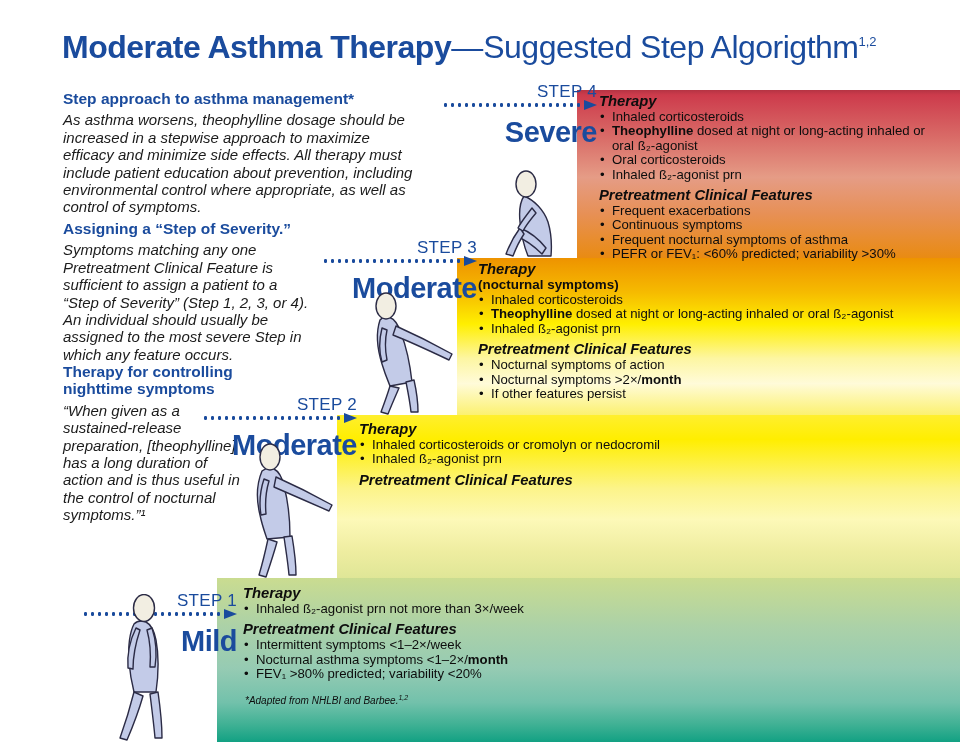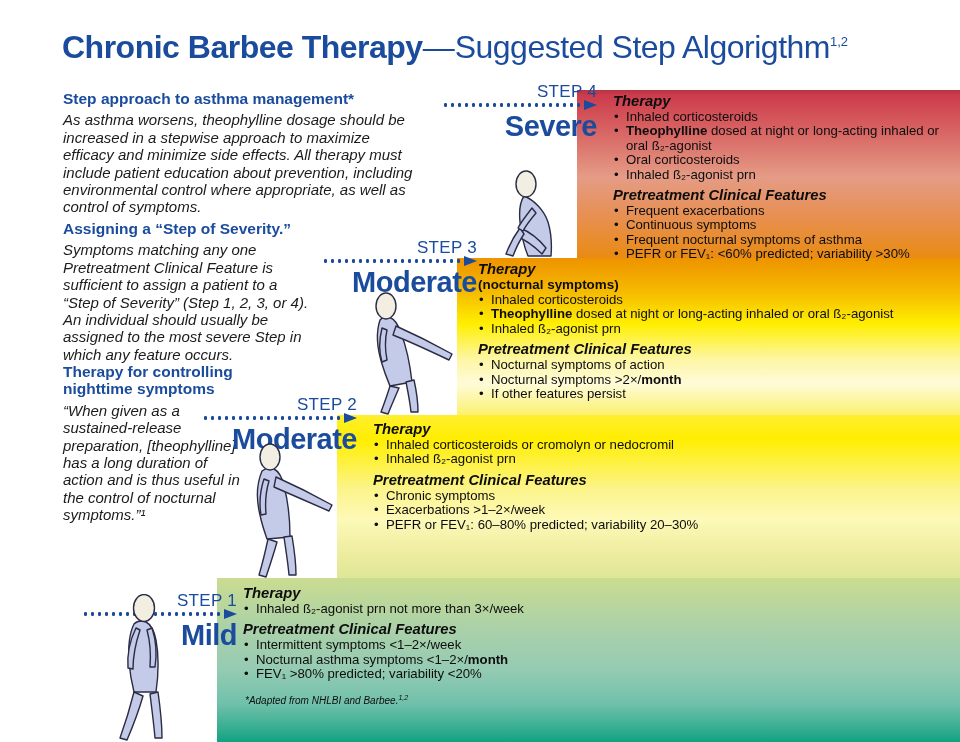--- a/index.html
+++ b/index.html
@@ -28,21 +28,21 @@
   
   .panel { position:absolute; color:#0d0d0d; }
   .p4 { left:577px; top:90px;  width:383px; height:168px;
         background:linear-gradient(180deg,#b53443 0%,#cd3b4c 3%,#d96b67 28%,#e59c86 52%,#e79055 74%,#e98b12 100%); }
   .p3 { left:457px; top:258px; width:503px; height:157px;
         background:linear-gradient(180deg,#ee9300 0%,#f6bb00 22%,#ffef00 42%,#fdf6a2 64%,#fffbd9 80%,#fbf170 100%); }
   .p2 { left:337px; top:415px; width:623px; height:163px;
         background:linear-gradient(180deg,#ffef2e 0%,#ffee00 15%,#fcf489 45%,#fdf9b8 64%,#eeeda0 84%,#dfe697 100%); }
   .p1 { left:217px; top:578px; width:743px; height:164px;
         background:linear-gradient(180deg,#cadc90 0%,#abd1a8 30%,#96cbb3 55%,#72c1ab 76%,#3db093 90%,#12a183 100%); }
-  .panel-inner { padding:3px 8px 0 36px; }
+  .panel-inner { padding:3px 8px 0 22px; }
   .p1 .panel-inner { padding-left:26px; padding-top:7px; }
   .p2 .panel-inner { padding-top:6px; }
   .p3 .panel-inner { padding-left:21px; }
   .h-therapy, .h-features { font-style:italic; font-weight:bold; font-size:14.8px; line-height:16px; }
   .h-features { margin-top:5px; }
   .h-sub { font-weight:bold; font-size:13.4px; line-height:15px; }
   ul.blist { list-style:none; margin:1px 8px 0 0; padding:0; }
   ul.blist li { position:relative; padding-left:13px; font-size:13.2px; line-height:14.4px; }
   ul.blist li::before { content:"•"; position:absolute; left:1px; top:0; }
 
@@ -52,41 +52,41 @@
   .sl3 { left:322px; top:239px; }
   .sl2 { left:202px; top:396px; }
   .sl1 { left:82px;  top:592px; }
   .sl-step { font-size:17px; line-height:17px; letter-spacing:0.3px; }
   .sl-line { display:flex; align-items:center; height:10px; }
   .dots { flex:1; height:6px;
           background-image:radial-gradient(circle,var(--accent-blue,#1a4b9d) 1.7px,transparent 2px);
           background-size:7px 6px; background-repeat:repeat-x; background-position:0 center; }
   .arrow { width:0; height:0; border-top:5.5px solid transparent; border-bottom:5.5px solid transparent;
            border-left:13px solid var(--accent-blue,#1a4b9d); }
-  .sl-sev { font-size:29px; font-weight:bold; line-height:1; margin-top:2px; white-space:nowrap; letter-spacing:-0.5px; }
+  .sl-sev { font-size:29px; font-weight:bold; line-height:1; margin-top:8px; white-space:nowrap; letter-spacing:-0.5px; }
 
   
   .fig { position:absolute; }
   .fig1 { left:92px;  top:594px; }
   .fig2 { left:232px; top:441px; }
   .fig3 { left:356px; top:288px; }
   .fig4 { left:488px; top:170px; }
   .fig path { fill:var(--figure-fill,#c3cbe8); stroke:#2b2b45; stroke-width:1.4; stroke-linejoin:round; }
   .fig ellipse { fill:#f2eee2; stroke:#2b2b45; stroke-width:1.4; }
 
   
   .footnote { position:absolute; left:245px; top:694px; margin:0; font-size:10px; font-style:italic; color:#0d0d0d; }
   .footnote sup { font-size:7px; }
 </style>
 </head>
 <body>
 
 <div class="canvas">
 
-  <h1 class="title"><span class="t-main">Chronic Barbee Therapy</span><span class="t-dash">—</span><span class="t-sec">Suggested Step Algorigthm</span><sup>1,2</sup></h1>
+  <h1 class="title"><span class="t-main">Moderate Asthma Therapy</span><span class="t-dash">—</span><span class="t-sec">Suggested Step Algorigthm</span><sup>1,2</sup></h1>
 
   <section class="sb sec1">
     <h2>Step approach to asthma management*</h2>
     <p>As asthma worsens, theophylline dosage should be increased in a stepwise approach to maximize efficacy and minimize side effects. All therapy must include patient education about prevention, including environmental control where appropriate, as well as control of symptoms.</p>
   </section>
   <section class="sb sec2">
     <h2>Assigning a “Step of Severity.”</h2>
     <p>Symptoms matching any one Pretreatment Clinical Feature is sufficient to assign a patient to a “Step of Severity” (Step 1, 2, 3, or 4). An individual should usually be assigned to the most severe Step in which any feature occurs.</p>
   </section>
   <section class="sb sec3">
@@ -111,25 +111,20 @@
   </div>
   <div class="panel p2">
     <div class="panel-inner">
       <div class="h-therapy">Therapy</div>
 
       <ul class="blist">
           <li><span>Inhaled corticosteroids or cromolyn or nedocromil</span></li>
           <li><span>Inhaled ß₂-agonist prn</span></li>
         </ul>
       <div class="h-features">Pretreatment Clinical Features</div>
-      <ul class="blist">
-          <li><span>Chronic symptoms</span></li>
-          <li><span>Exacerbations &gt;1–2×/week</span></li>
-          <li><span>PEFR or FEV₁: 60–80% predicted; variability 20–30%</span></li>
-        </ul>
     </div>
   </div>
   <div class="panel p3">
     <div class="panel-inner">
       <div class="h-therapy">Therapy</div>
       <div class="h-sub">(nocturnal symptoms)</div>
       <ul class="blist">
           <li><span>Inhaled corticosteroids</span></li>
           <li><b>Theophylline</b><span> dosed at night or long-acting inhaled or oral ß₂-agonist</span></li>
           <li><span>Inhaled ß₂-agonist prn</span></li>

